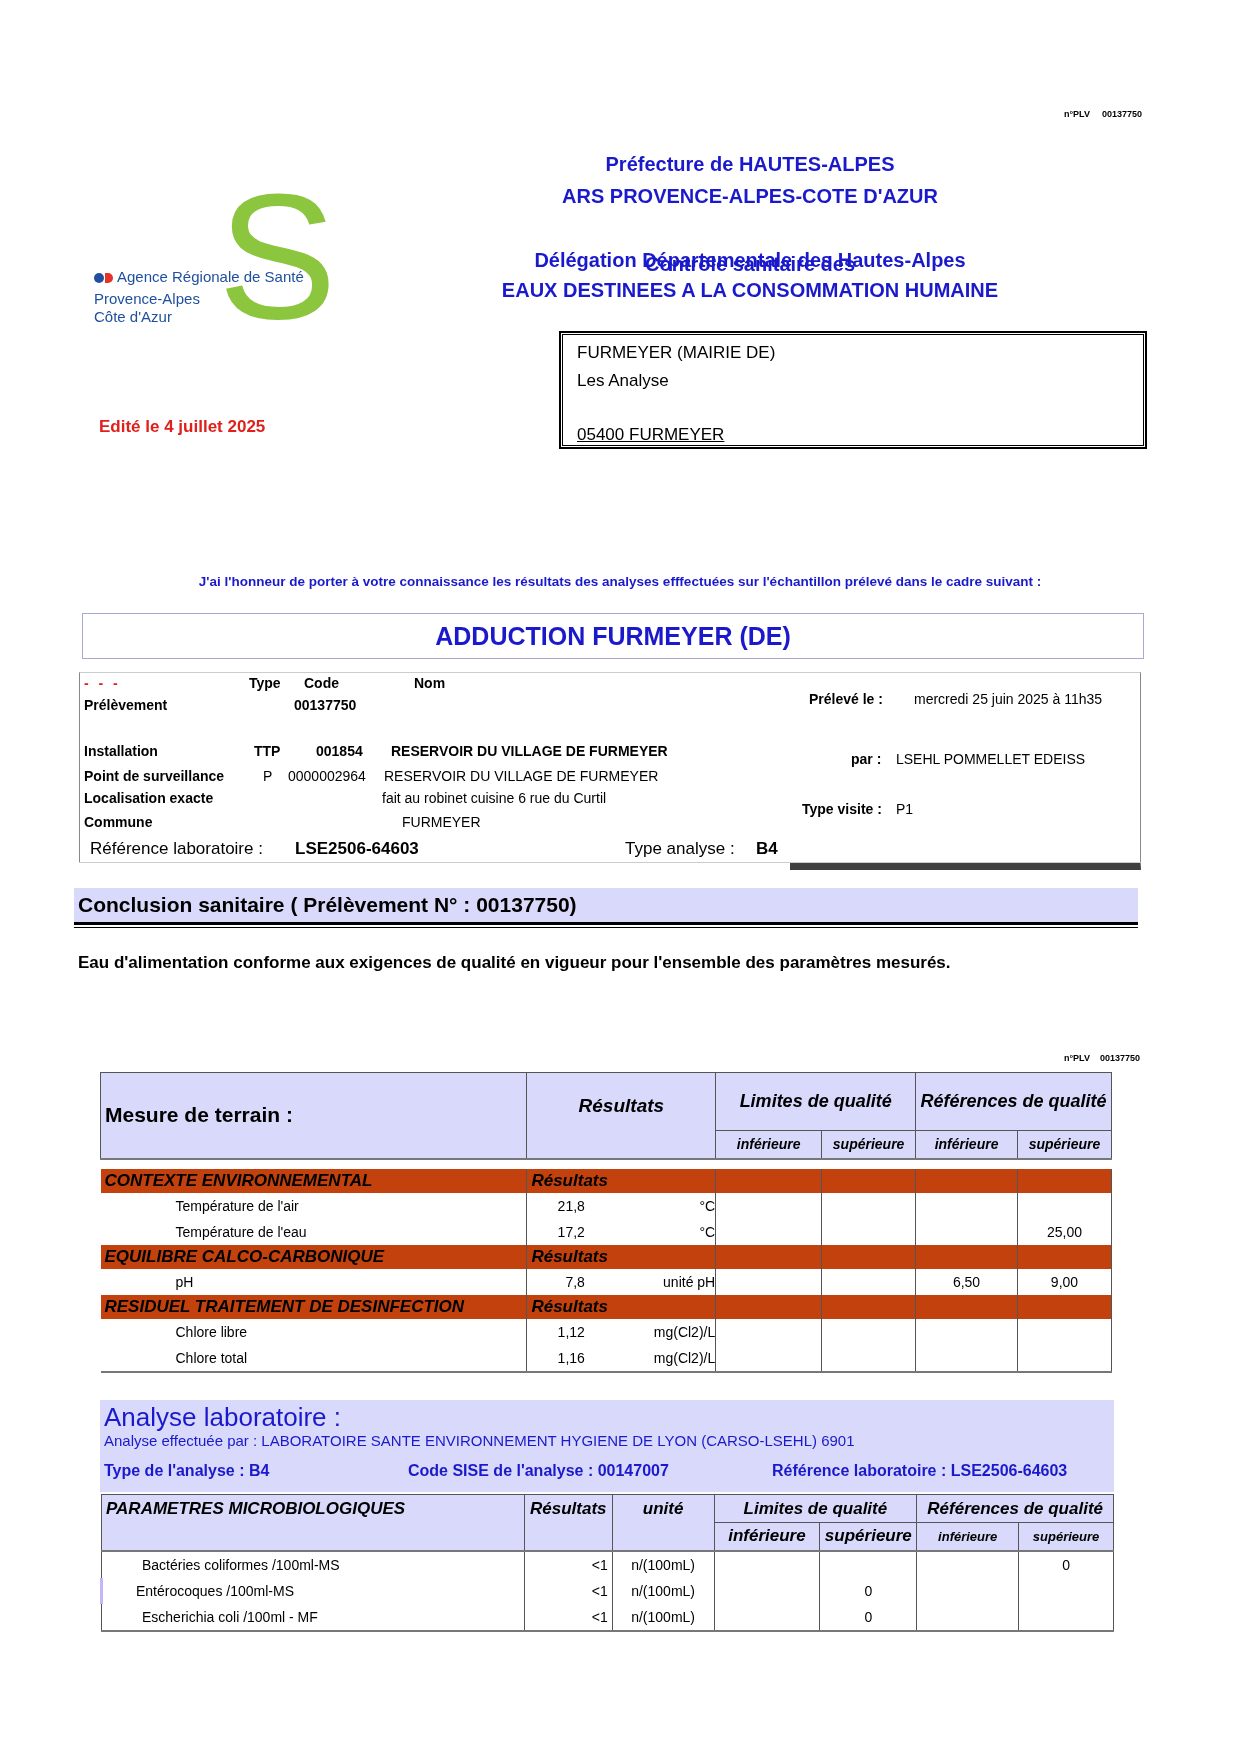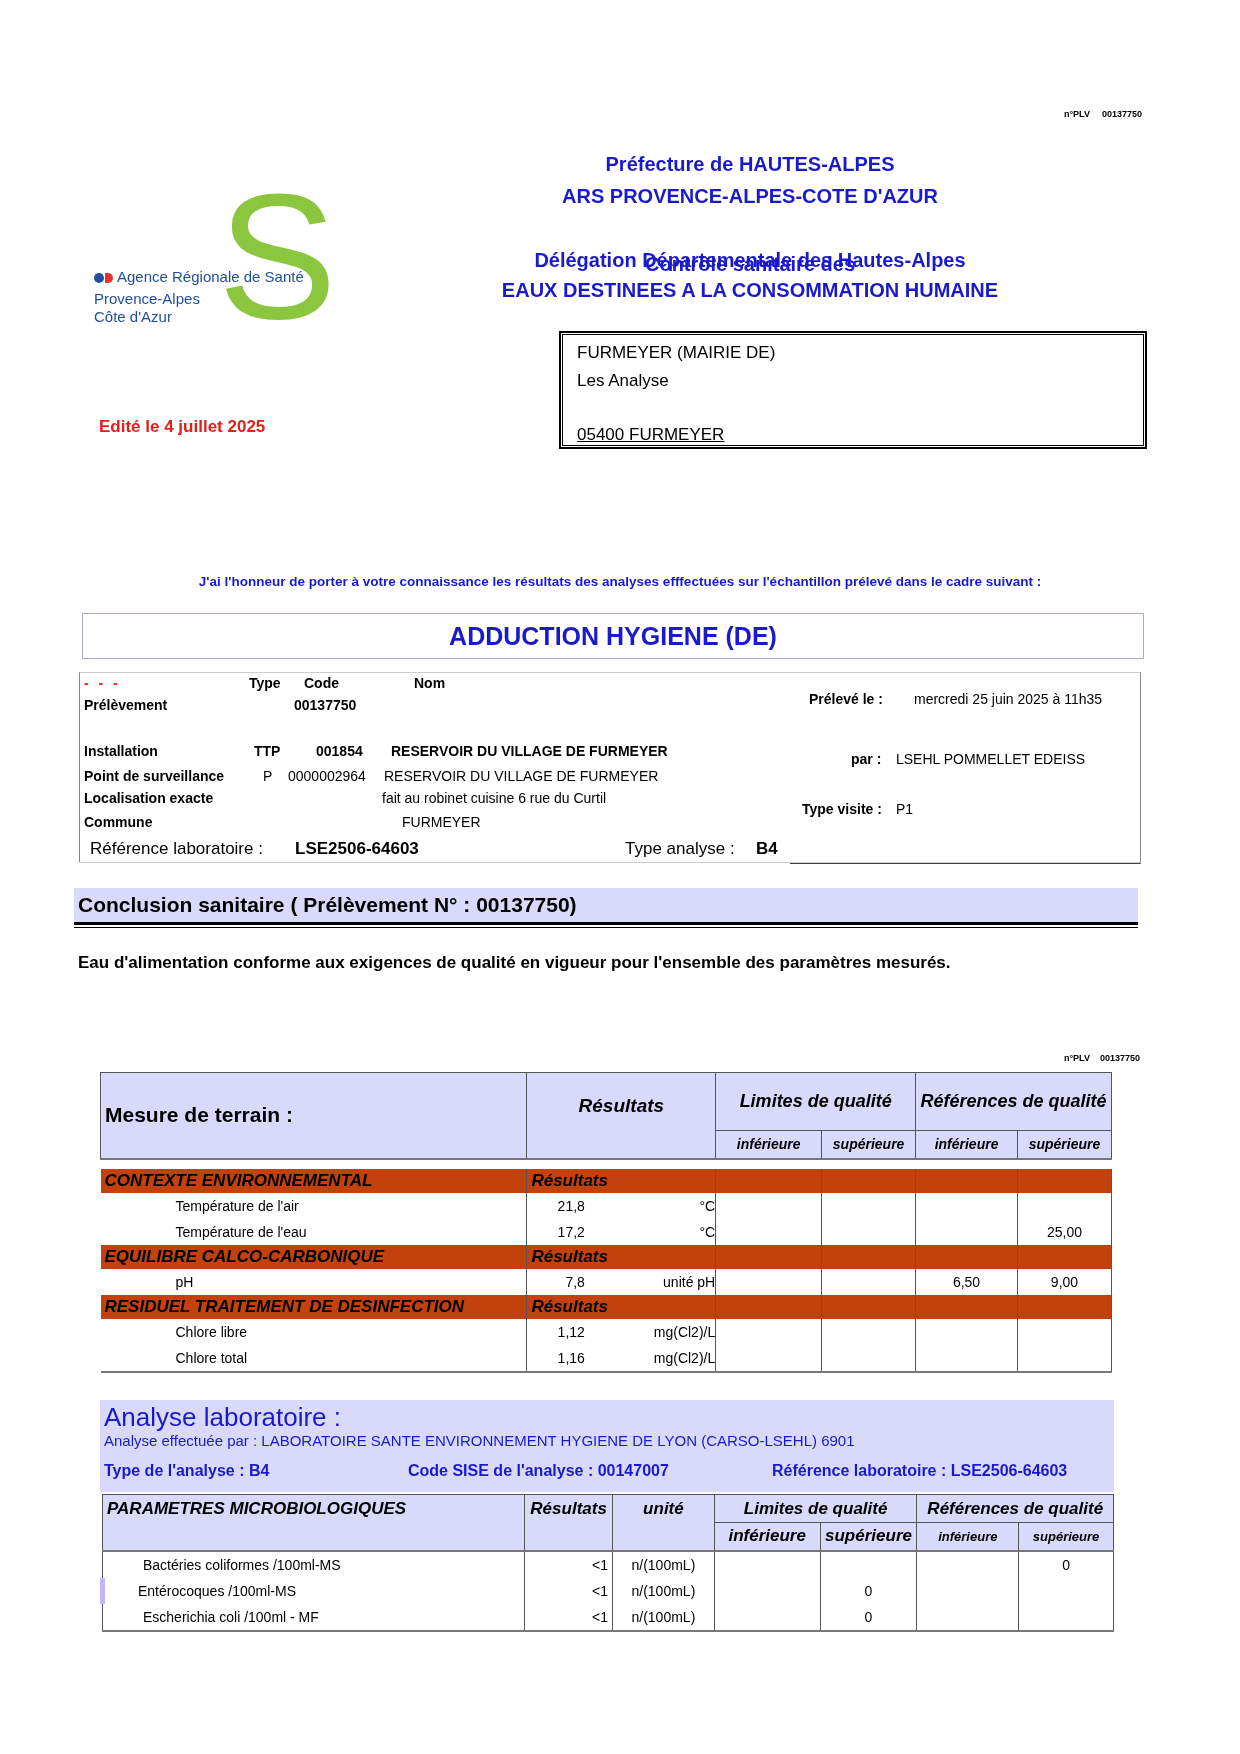--- a/index.html
+++ b/index.html
@@ -35,21 +35,21 @@
   #edited { left:99px; top:417px; font-size:17px; font-weight:bold; color:#e0201c; }
 
   
   #intro { left:80px; width:1080px; top:574px; text-align:center; font-size:13.5px; font-weight:bold; color:#1a1acc; line-height:16px; }
 
   #adduction-box { left:82px; top:613px; width:1060px; height:44px; border:1px solid #a8a8d8; }
   #adduction-box div { text-align:center; font-size:25px; font-weight:bold; color:#1a1acc; line-height:44px; }
 
   
   #sample-left { left:79px; top:672px; width:710px; height:190px; border-left:1px solid #888; border-top:1px solid #ccc; }
-  #sample-right { left:790px; top:672px; width:350px; height:190px; border-right:1px solid #888; border-top:1px solid #ccc; border-bottom:1px solid #404040; }
+  #sample-right { left:790px; top:672px; width:350px; height:190px; border-right:1px solid #888; border-top:1px solid #ccc; border-bottom:7px solid #404040; }
   #sample-left-bottom { left:79px; top:862px; width:1062px; height:0; border-top:1px solid #ccc; }
   .sl { position:absolute; font-size:14px; white-space:nowrap; }
   .dashes { color:#e0201c; font-weight:bold; letter-spacing:3px; font-size:14px; }
 
   
   #concl-bar { left:74px; top:888px; width:1064px; height:34px; background:#d9d9fb; }
   #concl-bar div { font-size:21px; font-weight:bold; padding-left:4px; line-height:34px; }
   #concl-line1 { left:74px; top:922px; width:1064px; height:3px; background:#000; }
   #concl-line2 { left:74px; top:927px; width:1064px; height:1px; background:#000; }
   #concl-text { left:78px; top:953px; font-size:17px; font-weight:bold; }
@@ -105,21 +105,21 @@
   <div id="addr3" style="text-decoration:underline;">05400 FURMEYER</div>
 </div>
 
 <div id="edited" class="abs">Edité le 4 juillet 2025</div>
 
 <div id="intro" class="abs">
   <div>J'ai l'honneur de porter à votre connaissance les résultats des analyses efffectuées sur l'échantillon  prélevé dans le cadre suivant :</div>
 </div>
 
 <div id="adduction-box" class="abs">
-  <div>ADDUCTION HYGIENE (DE)</div>
+  <div>ADDUCTION FURMEYER (DE)</div>
 </div>
 
 <div id="sample-left" class="abs">
   <span class="sl dashes" style="left:4px; top:2px;">- - -</span>
   <span class="sl bold" style="left:169px; top:2px;">Type</span>
   <span class="sl bold" style="left:224px; top:2px;">Code</span>
   <span class="sl bold" style="left:334px; top:2px;">Nom</span>
 
   <span class="sl bold" style="left:4px; top:24px;">Prélèvement</span>
   <span class="sl bold" style="left:214px; top:24px;">00137750</span>
@@ -302,21 +302,21 @@
       <tr class="micro-data">
         <td style="padding-left: 40px; border-left: 1px solid rgb(85, 85, 85); border-top: 2px solid rgb(119, 119, 119);">Bactéries coliformes /100ml-MS</td>
         <td style="text-align: right; padding-right: 4px; border-left: 1px solid rgb(85, 85, 85); border-top: 2px solid rgb(119, 119, 119);">&lt;1</td>
         <td style="text-align: center; border-left: 1px solid rgb(85, 85, 85); border-top: 2px solid rgb(119, 119, 119);">n/(100mL)</td>
         <td style="text-align: center; border-left: 1px solid rgb(85, 85, 85); border-top: 2px solid rgb(119, 119, 119);"></td>
         <td style="text-align: center; border-left: 1px solid rgb(85, 85, 85); border-top: 2px solid rgb(119, 119, 119);"></td>
         <td style="text-align: center; border-left: 1px solid rgb(85, 85, 85); border-top: 2px solid rgb(119, 119, 119);"></td>
         <td style="text-align: center; border-left: 1px solid rgb(85, 85, 85); border-right: 1px solid rgb(85, 85, 85); border-top: 2px solid rgb(119, 119, 119);">0</td>
       </tr>
       <tr class="micro-data">
-        <td style="padding-left:33px; border-left:5px solid #c4b5fd;">Entérocoques /100ml-MS</td>
+        <td style="padding-left:33px; border-left:3px solid #c4b5fd;">Entérocoques /100ml-MS</td>
         <td style="text-align:right; padding-right:4px; border-left:1px solid #555;">&lt;1</td>
         <td style="text-align:center; border-left:1px solid #555;">n/(100mL)</td>
         <td style="text-align:center; border-left:1px solid #555;"></td>
         <td style="text-align:center; border-left:1px solid #555;">0</td>
         <td style="text-align:center; border-left:1px solid #555;"></td>
         <td style="text-align:center; border-left:1px solid #555; border-right:1px solid #555;"></td>
       </tr>
       <tr class="micro-data">
         <td style="padding-left: 40px; border-left: 1px solid rgb(85, 85, 85); border-bottom: 2px solid rgb(119, 119, 119);">Escherichia coli /100ml - MF</td>
         <td style="text-align: right; padding-right: 4px; border-left: 1px solid rgb(85, 85, 85); border-bottom: 2px solid rgb(119, 119, 119);">&lt;1</td>

